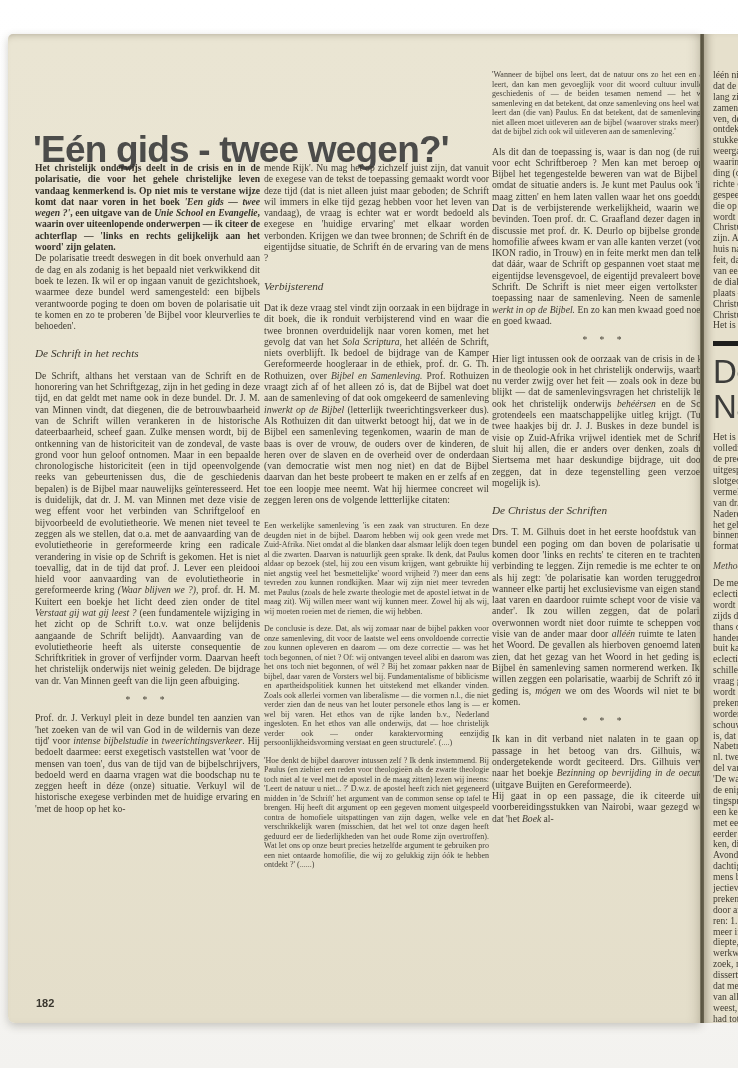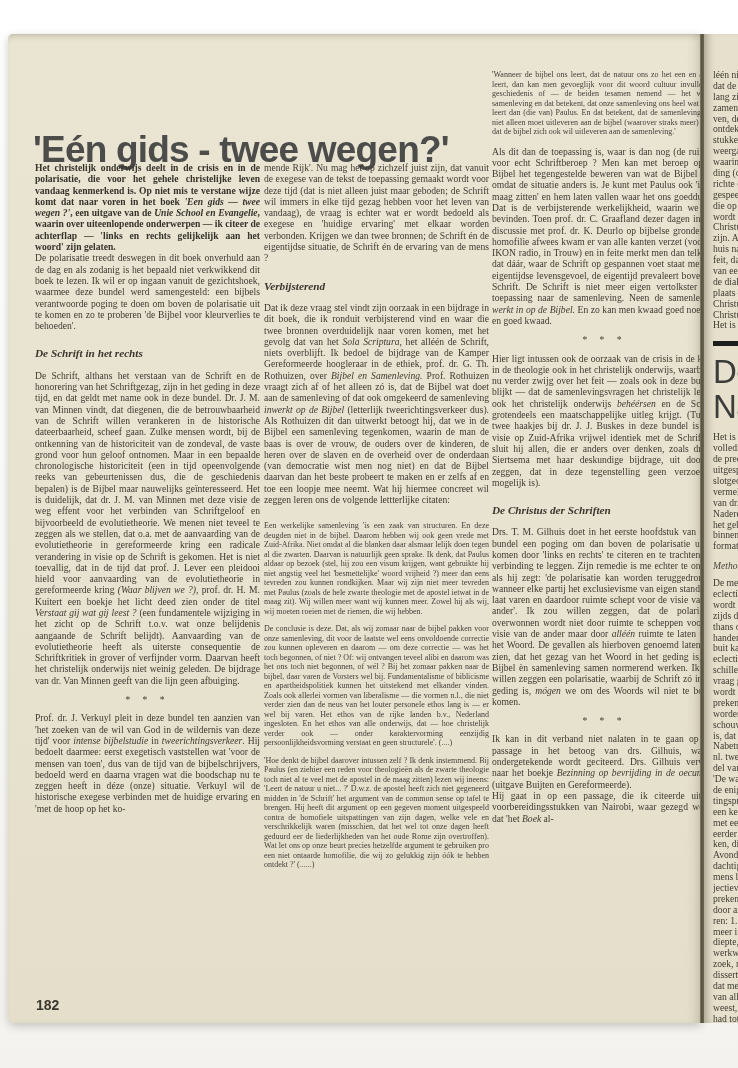--- a/index.html
+++ b/index.html
@@ -41,28 +41,28 @@
   }
   .col{
     position:absolute;width:225px;overflow:hidden;
     font-size:9.6px;line-height:11.3px;color:#3e3a30;text-align:justify;
   }
   .col-1{left:27px;top:128px;height:828px;}
   .col-2{left:256px;top:128px;height:858px;}
   .col-3{left:484px;top:36px;height:950px;}
   .para{margin:0;}
   .bold-intro{font-weight:bold;color:#35322a;}
-  .sec-head{font-weight:bold;font-style:italic;margin:17px 0 10px 0;color:#3a362c;}
+  .sec-head{font-weight:normal;font-style:italic;margin:17px 0 10px 0;color:#3a362c;}
   .stars{text-align:center;letter-spacing:5px;margin:8px 0 7px 0;color:#3e3a30;}
   .small-quote{font-size:8px;line-height:9.5px;margin-top:16px;text-align:justify;color:#45413a;}
   .small-quote + .small-quote{margin-top:6px;}
   .gap-s{margin-top:9px;}
   .page-number{
     position:absolute;left:28px;top:963px;
-    font-family:"Liberation Sans",sans-serif;font-weight:bold;font-size:14px;color:#3a372f;
+    font-family:"Liberation Sans",sans-serif;font-weight:bold;font-size:11px;color:#3a372f;
   }
   .i{font-style:italic;}
 </style>
 </head>
 <body>
 
 <div class="sheet">
 
   <h1 class="article-title">'Eén gids - twee wegen?'</h1>
 

